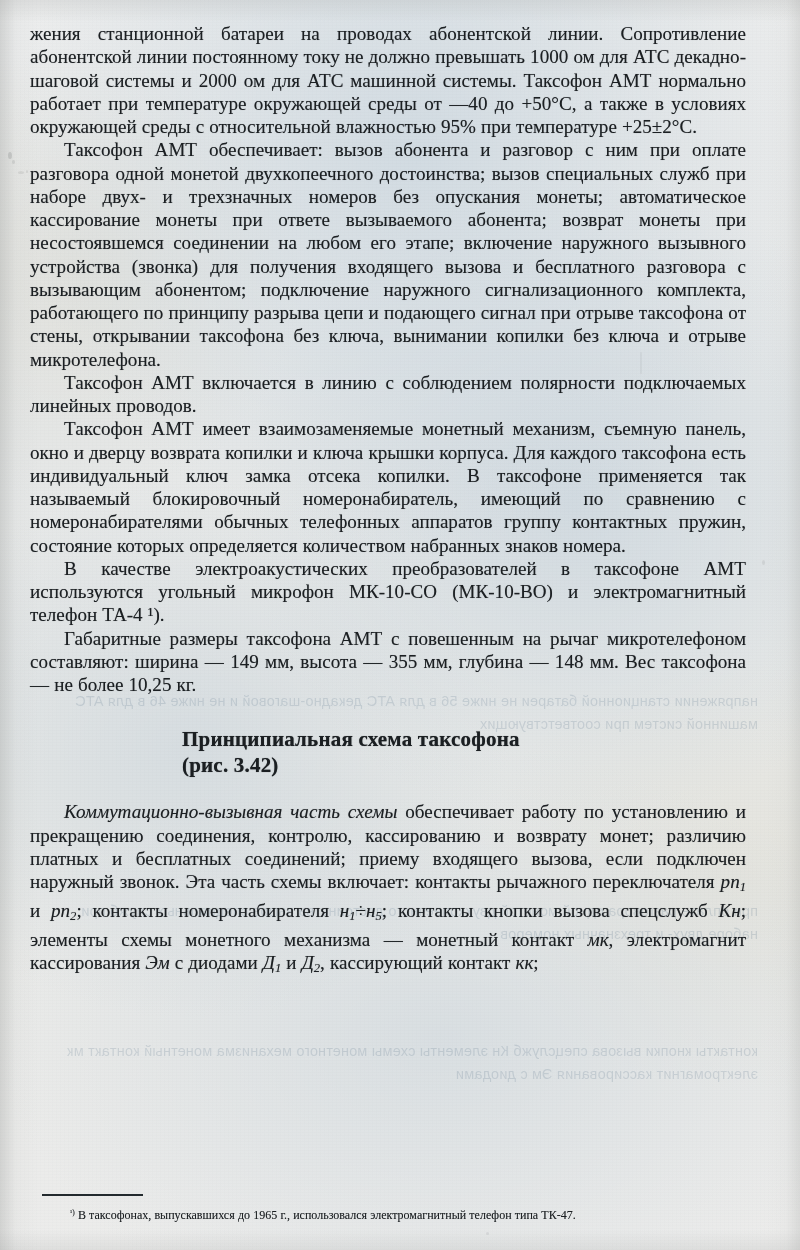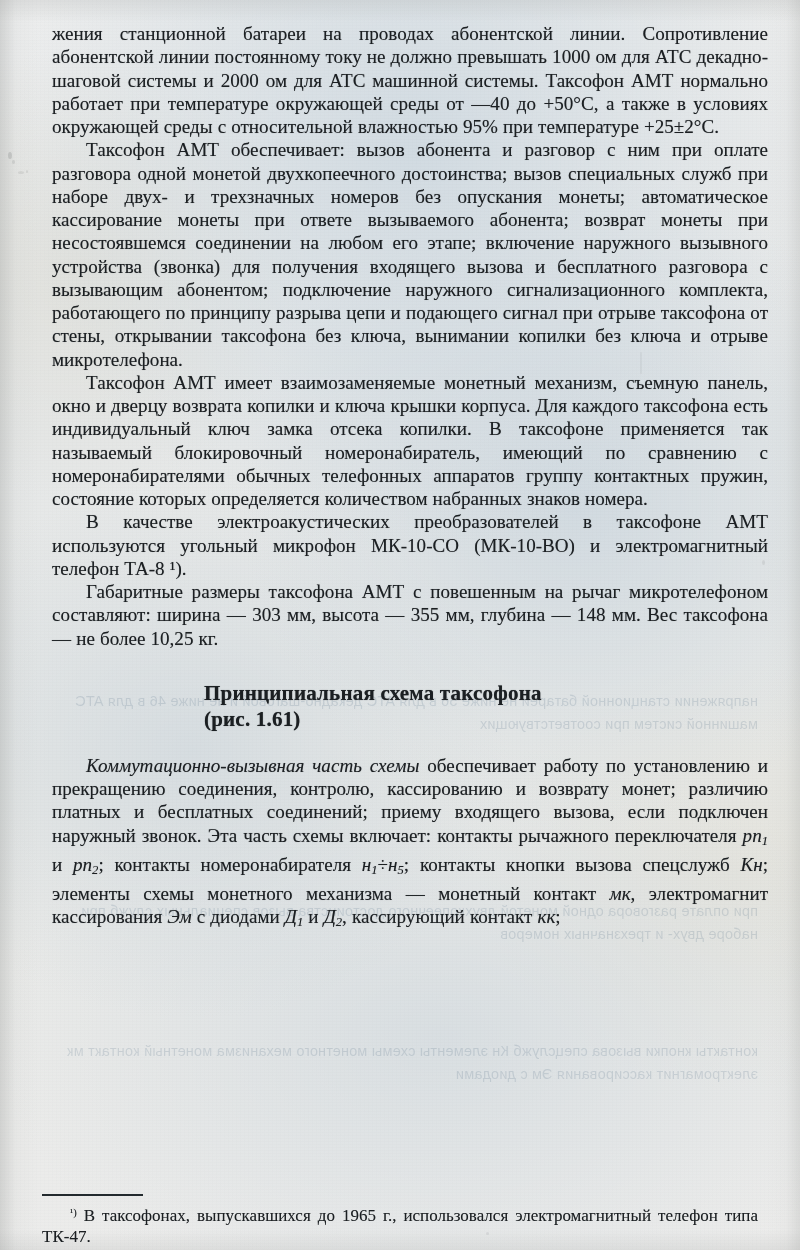--- a/index.html
+++ b/index.html
@@ -72,21 +72,21 @@
     transform: scaleX(-1);
     filter: blur(0.55px);
     white-space: pre-wrap;
     word-break: break-word;
     font-family: "Liberation Sans", sans-serif;
   }
 
   
   .content {
     position: absolute;
-    left: 52px;
+    left: 30px;
     top: 22px;
     width: 716px;
     z-index: 4;
   }
 
   p.body {
     margin: 0;
     font-size: 19.1px;
     line-height: 23.25px;
     text-align: justify;
@@ -125,21 +125,21 @@
     border-top: 2.1px solid #232a2e;
     z-index: 4;
   }
   .footnote {
     position: absolute;
     left: 42px;
     top: 1203px;
     width: 716px;
     z-index: 4;
     margin: 0;
-    font-size: 17px;
+    font-size: 12px;
     line-height: 20.5px;
     text-align: justify;
     text-indent: 28px;
     word-spacing: 0.2px;
     text-shadow: 0 0 0.6px rgba(30,34,38,0.4);
   }
 </style>
 </head>
 <body>
 
@@ -149,27 +149,28 @@
   <div class="paper-grain"></div>
 
   <div class="showthrough" style="top:900px;">при оплате разговора одной монетой двухкопеечного достоинства вызов специальных служб при наборе двух- и трехзначных номеров</div>
   <div class="showthrough" style="top:1040px;">контакты кнопки вызова спецслужб Кн элементы схемы монетного механизма монетный контакт мк электромагнит кассирования Эм с диодами</div>
   <div class="showthrough" style="top:690px;">напряжении станционной батареи не ниже 56 в для АТС декадно-шаговой и не ниже 46 в для АТС машинной систем при соответствующих</div>
 
   <div class="content">
 
     <p class="body cont">жения станционной батареи на проводах абонентской линии. Сопротивление абонентской линии постоянному току не должно превышать 1000 ом для АТС декадно-шаговой системы и 2000 ом для АТС машинной системы. Таксофон АМТ нормально работает при температуре окружающей среды от —40 до +50°С, а также в условиях окружающей среды с относительной влажностью 95% при температуре +25±2°С.</p>
     <p class="body">Таксофон АМТ обеспечивает: вызов абонента и разговор с ним при оплате разговора одной монетой двухкопеечного достоинства; вызов специальных служб при наборе двух- и трехзначных номеров без опускания монеты; автоматическое кассирование монеты при ответе вызываемого абонента; возврат монеты при несостоявшемся соединении на любом его этапе; включение наружного вызывного устройства (звонка) для получения входящего вызова и бесплатного разговора с вызывающим абонентом; подключение наружного сигнализационного комплекта, работающего по принципу разрыва цепи и подающего сигнал при отрыве таксофона от стены, открывании таксофона без ключа, вынимании копилки без ключа и отрыве микротелефона.</p>
+    <p class="body">Таксофон АМТ включается в линию с соблюдением полярности подключаемых линейных проводов.</p>
     <p class="body">Таксофон АМТ имеет взаимозаменяемые монетный механизм, съемную панель, окно и дверцу возврата копилки и ключа крышки корпуса. Для каждого таксофона есть индивидуальный ключ замка отсека копилки. В таксофоне применяется так называемый блокировочный номеронабиратель, имеющий по сравнению с номеронабирателями обычных телефонных аппаратов группу контактных пружин, состояние которых определяется количеством набранных знаков номера.</p>
-    <p class="body">В качестве электроакустических преобразователей в таксофоне АМТ используются угольный микрофон МК-10-СО (МК-10-ВО) и электромагнитный телефон ТА-8 ¹).</p>
-    <p class="body">Габаритные размеры таксофона АМТ с повешенным на рычаг микротелефоном составляют: ширина — 303 мм, высота — 355 мм, глубина — 148 мм. Вес таксофона — не более 10,25 кг.</p>
+    <p class="body">В качестве электроакустических преобразователей в таксофоне АМТ используются угольный микрофон МК-10-СО (МК-10-ВО) и электромагнитный телефон ТА-4 ¹).</p>
+    <p class="body">Габаритные размеры таксофона АМТ с повешенным на рычаг микротелефоном составляют: ширина — 149 мм, высота — 355 мм, глубина — 148 мм. Вес таксофона — не более 10,25 кг.</p>
 
     <h2 class="heading">
       <span>Принципиальная схема таксофона</span>
-      <span class="line2">(рис. 1.61)</span>
+      <span class="line2">(рис. 3.42)</span>
     </h2>
 
     <p class="body after-heading"><i>Коммутационно-вызывная часть схемы</i><span> обеспечивает работу по установлению и прекращению соединения, контролю, кассированию и возврату монет; различию платных и бесплатных соединений; приему входящего вызова, если подключен наружный звонок. Эта часть схемы включает: контакты рычажного переключателя </span><i><span>рп</span><sub>1</sub></i><span> и </span><i><span>рп</span><sub>2</sub></i><span>; контакты номеронабирателя </span><i><span>н</span><sub>1</sub></i><span>÷</span><i><span>н</span><sub>5</sub></i><span>; контакты кнопки вызова спецслужб </span><i>Кн</i><span>; элементы схемы монетного механизма — монетный контакт </span><i>мк</i><span>, электромагнит кассирования </span><i>Эм</i><span> с диодами </span><i><span>Д</span><sub>1</sub></i><span> и </span><i><span>Д</span><sub>2</sub></i><span>, кассирующий контакт </span><i>кк</i><span>;</span></p>
 
   </div>
 
   <div class="fn-rule"></div>
 
   <p class="footnote"><sup>¹)</sup><span> В таксофонах, выпускавшихся до 1965 г., использовался электромагнитный телефон типа ТК-47.</span></p>
 

